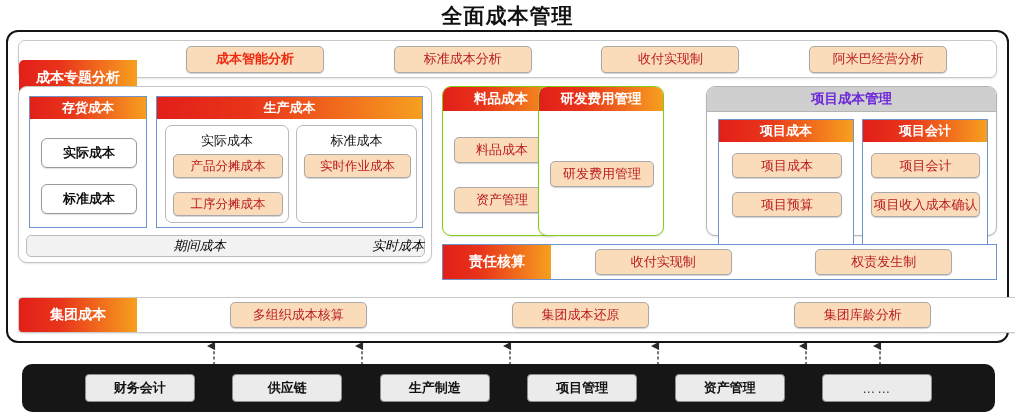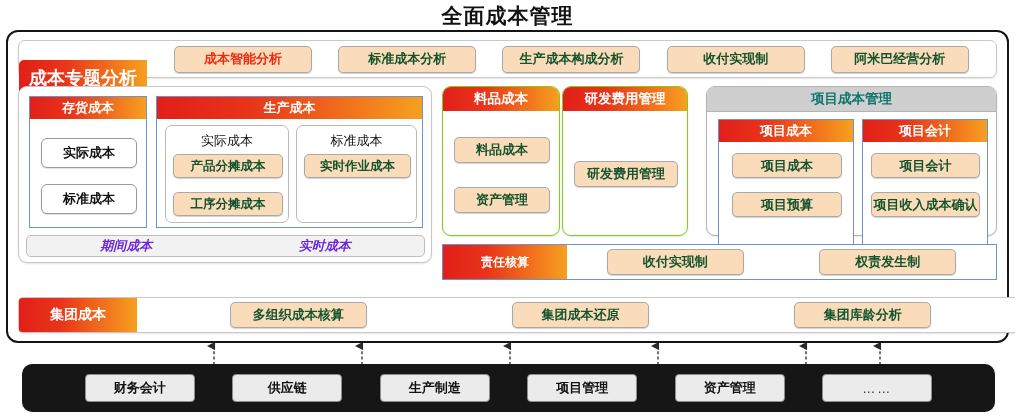--- a/index.html
+++ b/index.html
@@ -29,42 +29,41 @@
   
   .grad{
     background:linear-gradient(to right,#e21f19 0%,#e8341a 35%,#f2761d 75%,#f6a01f 100%);
     color:#fff;font-weight:bold;display:flex;align-items:center;justify-content:center;
     box-sizing:border-box;
   }
   
   .pill{
     background:#fadcba;border:1px solid #a9a9a9;border-radius:5px;
     display:flex;align-items:center;justify-content:center;
-    color:#14532d;box-sizing:border-box;
+    color:#b91c1c;box-sizing:border-box;
     box-shadow:0 1px 1px rgba(0,0,0,.18);
-    font-weight:bold;
   }
   .pill.red-text{color:#ee2a10;font-weight:bold;}
   
   .wpill{
     background:#fff;border:1px solid #9a9a9a;border-radius:6px;
     display:flex;align-items:center;justify-content:center;
     color:#111;font-weight:bold;box-sizing:border-box;
     box-shadow:0 1px 1px rgba(0,0,0,.12);
   }
 
   
   .row1{
     position:absolute;left:10px;top:8px;width:979px;height:38px;
     background:#fff;border:1px solid #c9c9c9;border-radius:7px;
     box-sizing:border-box;display:flex;align-items:center;
     box-shadow:0 1px 2px rgba(0,0,0,.10);
   }
   .row1 .grad{
-    width:128px;height:100%;font-size:18px;border-radius:5px 0 0 5px;flex:0 0 auto;margin-top:38px;
+    width:118px;height:100%;font-size:14px;border-radius:5px 0 0 5px;flex:0 0 auto;margin-top:38px;
   }
   .row1 .pills{
     flex:1 1 auto;height:100%;display:flex;align-items:center;
     justify-content:space-around;padding:0 14px;box-sizing:border-box;
   }
   .row1 .pill{width:138px;height:27px;font-size:13px;}
 
   
   .band{position:absolute;left:10px;top:54px;width:979px;height:177px;}
 
@@ -100,70 +99,70 @@
   .prodinner.b .pill{width:107px;}
   .prodinner .pill.p1{top:28px;}
   .prodinner .pill.p2{top:66px;}
 
   .captions{
     position:absolute;left:7px;bottom:5px;width:399px;height:22px;
     background:#f2f2f2;border:1px solid #bdbdbd;border-radius:5px;
     box-sizing:border-box;display:flex;align-items:center;
   }
   .captions span{
-    flex:1 1 0;text-align:center;font-size:13px;font-weight:bold;
-    font-style:italic;color:#6d28d9;
+    flex:1 1 0;text-align:right;font-size:13px;font-weight:normal;
+    font-style:italic;color:#000000;
   }
 
   
   .card{
     position:absolute;top:0;height:150px;background:#fff;
     border:1px solid #84cc16;border-radius:9px;box-sizing:border-box;
     box-shadow:0 1px 2px rgba(0,0,0,.10);overflow:hidden;
   }
   .card .grad{height:24px;font-size:13.5px;}
   .card .pill{position:absolute;height:26px;font-size:13px;}
   .card.mat{left:424px;width:118px;}
   .card.mat .pill{left:11px;width:96px;}
   .card.mat .pill.m1{top:50px;}
   .card.mat .pill.m2{top:100px;}
-  .card.rd{left:544px;width:126px;}
+  .card.rd{left:520px;width:126px;}
   .card.rd .pill{left:11px;width:104px;top:74px;}
 
   
   .projwrap{
     position:absolute;left:688px;top:0;width:291px;height:150px;
     background:#fff;border:1px solid #b4b4b4;border-radius:9px;box-sizing:border-box;
     box-shadow:0 1px 2px rgba(0,0,0,.10);
   }
   .projwrap .phead{
     height:24px;background:#cfcfcf;border-bottom:1px solid #b4b4b4;
     border-radius:7px 7px 0 0;display:flex;align-items:center;justify-content:center;
-    font-size:13.5px;font-weight:bold;color:#0f766e;
+    font-size:13.5px;font-weight:bold;color:#6d28d9;
   }
   .projbox{
     position:absolute;top:32px;height:143px;border:1px solid #6f93c8;
     background:#fff;box-sizing:border-box;
   }
   .projbox.a{left:11px;width:136px;}
   .projbox.b{left:155px;width:126px;}
   .projbox .grad{height:22px;font-size:13px;}
   .projbox .pill{position:absolute;height:25px;font-size:13px;}
   .projbox.a .pill{left:13px;width:110px;}
   .projbox.b .pill{left:8px;width:109px;}
   .projbox .pill.q1{top:33px;}
   .projbox .pill.q2{top:72px;}
 
   
   .resp{
     position:absolute;left:424px;top:158px;width:555px;height:36px;
     background:#fff;border:1px solid #6f93c8;box-sizing:border-box;
     display:flex;align-items:center;
   }
-  .resp .grad{width:124px;height:100%;font-size:12px;flex:0 0 auto;}
+  .resp .grad{width:108px;height:100%;font-size:14px;flex:0 0 auto;}
   .resp .pills{
     flex:1 1 auto;height:100%;display:flex;align-items:center;
     justify-content:space-around;padding:0 10px;box-sizing:border-box;gap:16px;
   }
   .resp .pill{width:137px;height:26px;font-size:13px;}
 
   
   .row3{
     position:absolute;left:10px;top:265px;width:1007px;height:36px;
     background:#fff;border:1px solid #c9c9c9;border-radius:5px;
@@ -201,21 +200,20 @@
 
   <div class="title">全面成本管理</div>
 
   <div class="panel">
 
     <div class="row1">
       <div class="grad">成本专题分析</div>
       <div class="pills">
         <div class="pill red-text">成本智能分析</div>
         <div class="pill">标准成本分析</div>
-        <div class="pill">生产成本构成分析</div>
         <div class="pill">收付实现制</div>
         <div class="pill">阿米巴经营分析</div>
       </div>
     </div>
 
     <div class="band">
 
       <div class="leftgroup">
 
         <div class="inv">

